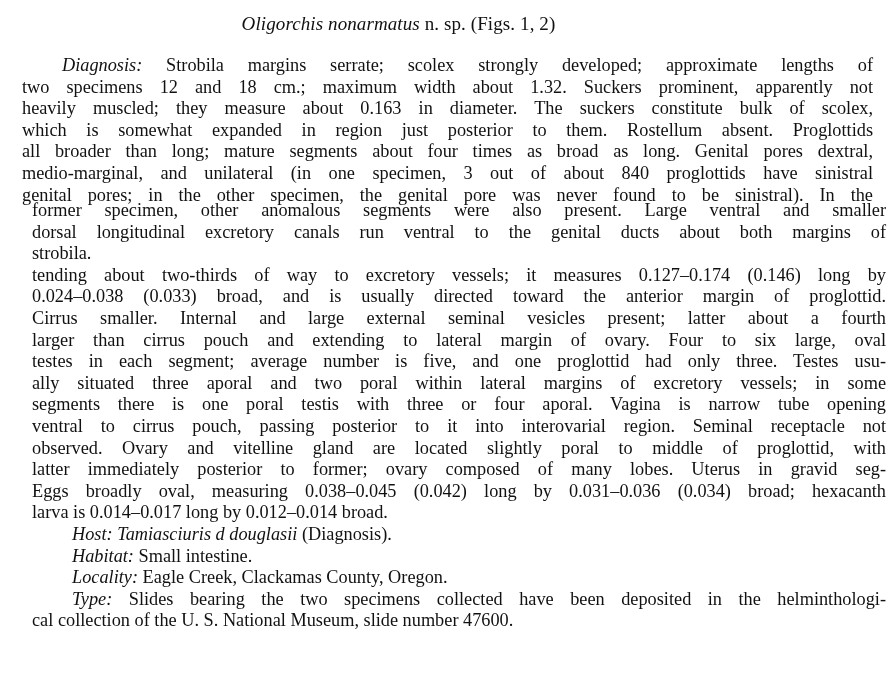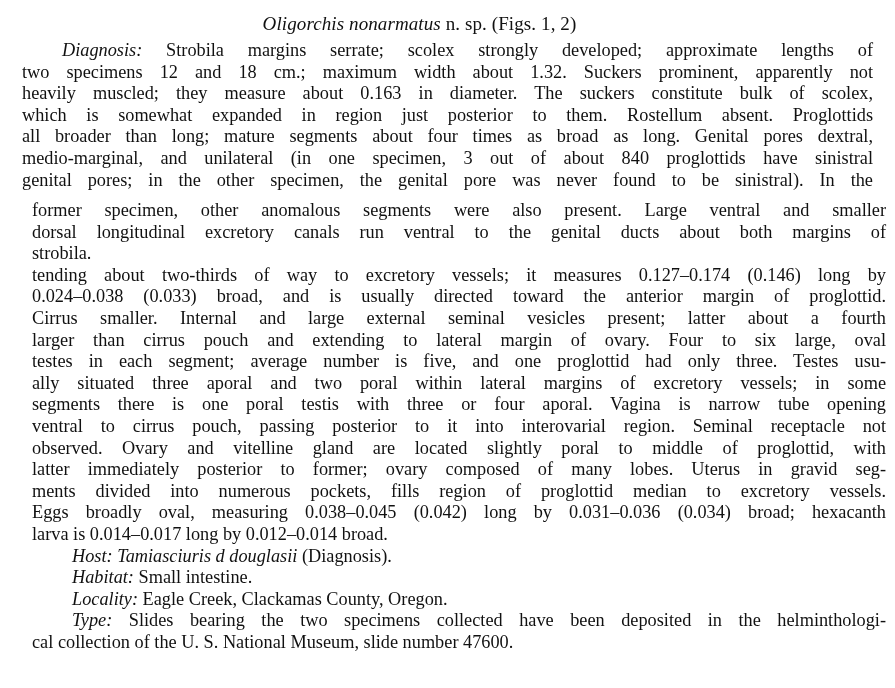--- a/index.html
+++ b/index.html
@@ -17,31 +17,30 @@
   }
   .title {
     position: absolute;
     left: 0;
     width: 797px;
     top: 12px;
     text-align: center;
     font-size: 19px;
     line-height: 24px;
     letter-spacing: 0.1px;
-    padding-left: 21px;
   }
   .block {
     position: absolute;
     font-size: 18.3px;
     line-height: 21.6px;
   }
   .block-top {
     left: 22px;
     width: 851px;
-    top: 40px;
+    top: 55px;
   }
   .block-bottom {
     left: 32px;
     width: 854px;
     top: 200px;
   }
   .line {
     display: block;
     white-space: nowrap;
     text-align: justify;
@@ -85,21 +84,20 @@
   <span class="line" style="white-space: normal;">tending about two-thirds of way to excretory vessels; it measures 0.127–0.174 (0.146) long by</span>
   <span class="line" style="white-space: normal;">0.024–0.038 (0.033) broad, and is usually directed toward the anterior margin of proglottid.</span>
   <span class="line" style="white-space: normal;">Cirrus smaller.  Internal and large external seminal vesicles present; latter about a fourth</span>
   <span class="line" style="white-space: normal;">larger than cirrus pouch and extending to lateral margin of ovary.  Four to six large, oval</span>
   <span class="line" style="white-space: normal;">testes in each segment; average number is five, and one proglottid had only three.  Testes usu-</span>
   <span class="line" style="white-space: normal;">ally situated three aporal and two poral within lateral margins of excretory vessels; in some</span>
   <span class="line" style="white-space: normal;">segments there is one poral testis with three or four aporal.  Vagina is narrow tube opening</span>
   <span class="line" style="white-space: normal;">ventral to cirrus pouch, passing posterior to it into interovarial region.  Seminal receptacle not</span>
   <span class="line" style="white-space: normal;">observed.  Ovary and vitelline gland are located slightly poral to middle of proglottid, with</span>
   <span class="line" style="white-space: normal;">latter immediately posterior to former; ovary composed of many lobes.  Uterus in gravid seg-</span>
-  <span class="line" style="white-space: normal;">ments divided into numerous pockets, fills region of proglottid median to excretory vessels.</span>
   <span class="line" style="white-space: normal;">Eggs broadly oval, measuring 0.038–0.045 (0.042) long by 0.031–0.036 (0.034) broad; hexacanth</span>
   <span class="line last" style="white-space: normal;">larva is 0.014–0.017 long by 0.012–0.014 broad.</span>
 
   <span class="line last indent-sm" style="white-space: normal;"><span class="it">Host:</span><span class="it"> Tamiasciuris d  douglasii</span><span> (Diagnosis).</span></span>
   <span class="line last indent-sm" style="white-space: normal;"><span class="it">Habitat:</span><span> Small intestine.</span></span>
   <span class="line last indent-sm" style="white-space: normal;"><span class="it">Locality:</span><span> Eagle Creek, Clackamas County, Oregon.</span></span>
   <span class="line indent-sm" style="white-space: normal;"><span class="it">Type:</span><span> Slides bearing the two specimens collected have been deposited in the helminthologi-</span></span>
   <span class="line last" style="white-space: normal;">cal collection of the U. S. National Museum, slide number 47600.</span>
 </div>
 

